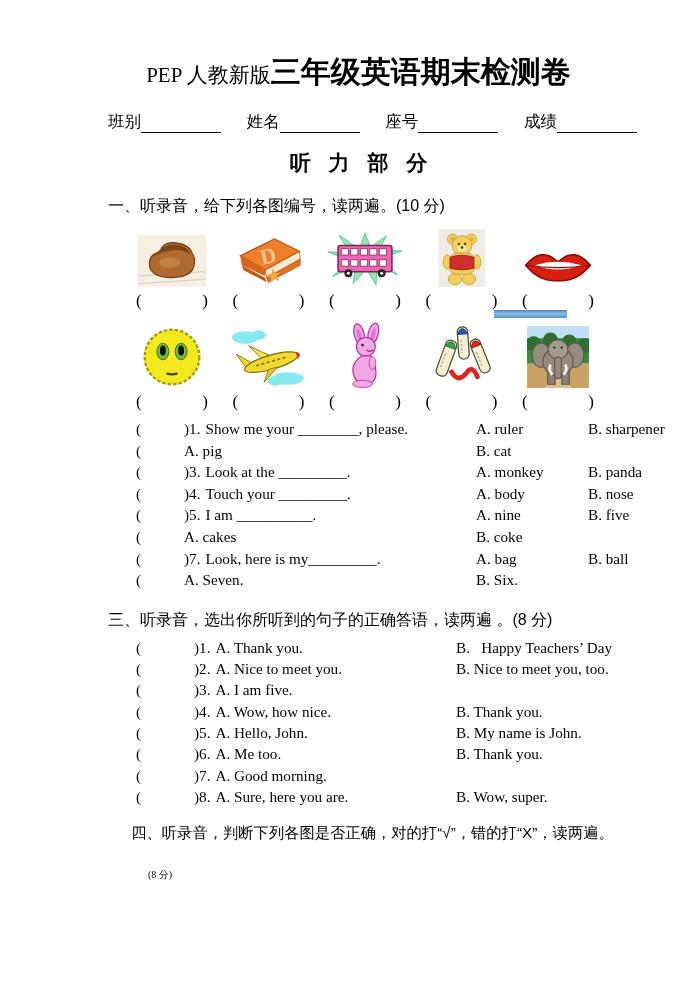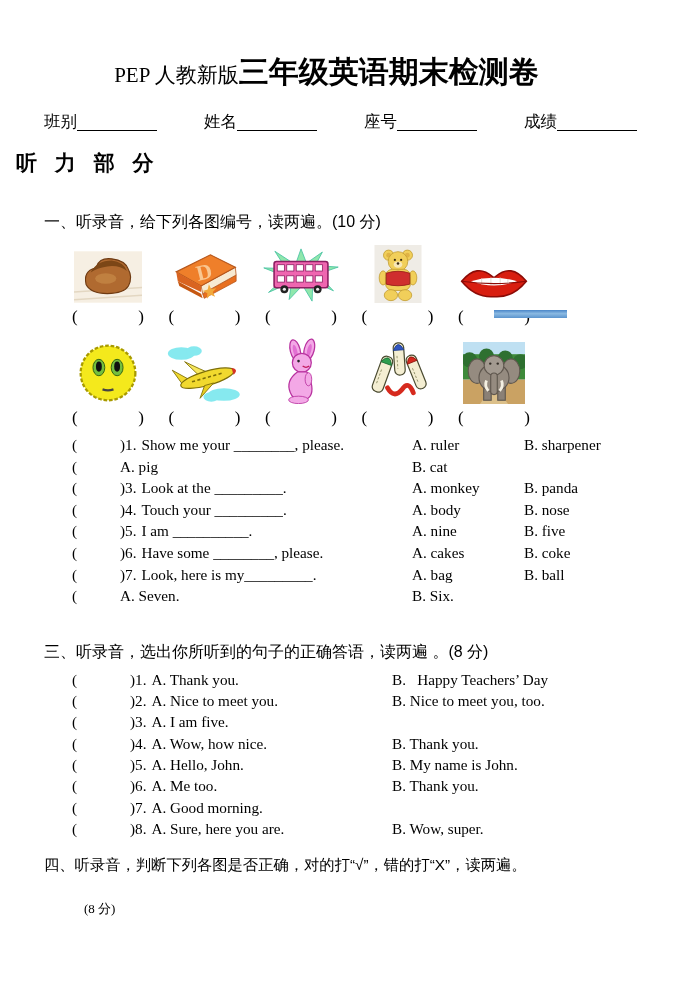--- a/index.html
+++ b/index.html
@@ -1,61 +1,61 @@
 <!DOCTYPE html>
 <html><head>
 <meta charset="utf-8">
 <style>
   * { margin:0; padding:0; box-sizing:border-box; }
   html,body { background:#fff; }
   body {
     width:695px; height:982px; overflow:hidden; position:relative;
     color:#000; font-family:"Liberation Serif","DejaVu Serif",serif;
   }
-  .content { padding:52px 58px 0 44px; }
+  .content { padding:52px 58px 0 108px; }
 
   
   .title-line { text-align:center; white-space:nowrap; margin-left:-28px; }
   .title-prefix { font-size:21px; font-family:"Liberation Serif","DejaVu Serif",serif; }
   .title-main  { font-size:30px; font-weight:bold; font-family:"Liberation Sans","DejaVu Sans",sans-serif; }
 
   
   .fields { display:flex; justify-content:space-between; margin-top:18px; font-size:16.5px; }
-  .field { display:flex; align-items:center;font-family:Liberation Mono, monospace; }
+  .field { display:flex; align-items:flex-end;font-family:Liberation Mono, monospace; }
   .field .line { display:inline-block; width:80px; border-bottom:1.5px solid #000; height:1.1em; }
 
   
   .listen-head {
-    margin:16px 0 0 -28px; font-size:21px; font-weight:bold;
+    text-align:center; margin:16px 0 0 -28px; font-size:21px; font-weight:bold;
     font-family:"Liberation Sans","DejaVu Sans",sans-serif; word-spacing:12px;
   }
 
   .sec-head {
-    margin-top:35px; font-size:16px; white-space:nowrap;
+    margin-top:19px; font-size:16px; white-space:nowrap;
     font-family:"Liberation Sans","DejaVu Sans",sans-serif;
   }
 
   
   .fig-row { margin:12px 0 0 18px; width:478px; display:flex; justify-content:space-between; }
   .fig-cell { width:92px; display:flex; flex-direction:column; align-items:center; justify-content:flex-end; }
   .fig-art { display:flex; align-items:flex-end; justify-content:center; }
   .row1 .fig-art { height:58px; }
   .row2 .fig-art { height:66px; }
   .paren { width:72px; display:flex; justify-content:space-between; font-size:17px; margin-top:5px; line-height:18px; }
 
   
   .q2-row { display:grid; grid-template-columns:48px 292px 112px auto; margin-left:28px; font-size:15.2px; line-height:21.6px; }
   .q3-row { display:grid; grid-template-columns:58px 262px auto; margin-left:28px; font-size:15.2px; line-height:21.3px; }
   .q-cell { white-space:pre; }
   .qno { margin-right:5px; }
   .s2-block { margin-top:7px; }
   .s3-block { margin-top:6px; }
 
-  .s4-head { margin-top:16px; font-size:15.3px; white-space:nowrap; font-family:"Liberation Sans","DejaVu Sans",sans-serif; }
-  .s4-score { margin:24px 0 0 40px; font-size:13px; }
+  .s4-head { margin-top:16px; font-size:15.3px; white-space:nowrap; font-family:"Liberation Sans","DejaVu Sans",sans-serif;text-align:center; }
+  .s4-score { margin:24px 0 0 40px; font-size:10px; }
 
   
   .highlight-bar {
     position:absolute; left:494px; top:310px; width:73px; height:8px;
     background:linear-gradient(180deg,#4a86c8 0%,#8ab9e2 45%,#5b94cd 100%);
   }
 
   svg { display:block; }
 </style>
 </head>
@@ -346,21 +346,20 @@
       <span class="q-cell">B. nose</span>
     </div>
     <div class="q2-row">
       <span class="q-cell">(</span>
       <span class="q-cell"><span class="qno">)5.</span><span>I am __________.</span></span>
       <span class="q-cell">A. nine</span>
       <span class="q-cell">B. five</span>
     </div>
     <div class="q2-row">
       <span class="q-cell">(</span>
-      <span class="q-cell"><span class="qno">)6.</span><span>Have some ________, please.</span></span>
       <span class="q-cell">A. cakes</span>
       <span class="q-cell">B. coke</span>
     </div>
     <div class="q2-row">
       <span class="q-cell">(</span>
       <span class="q-cell"><span class="qno">)7.</span><span>Look, here is my_________.</span></span>
       <span class="q-cell">A. bag</span>
       <span class="q-cell">B. ball</span>
     </div>
     <div class="q2-row">

